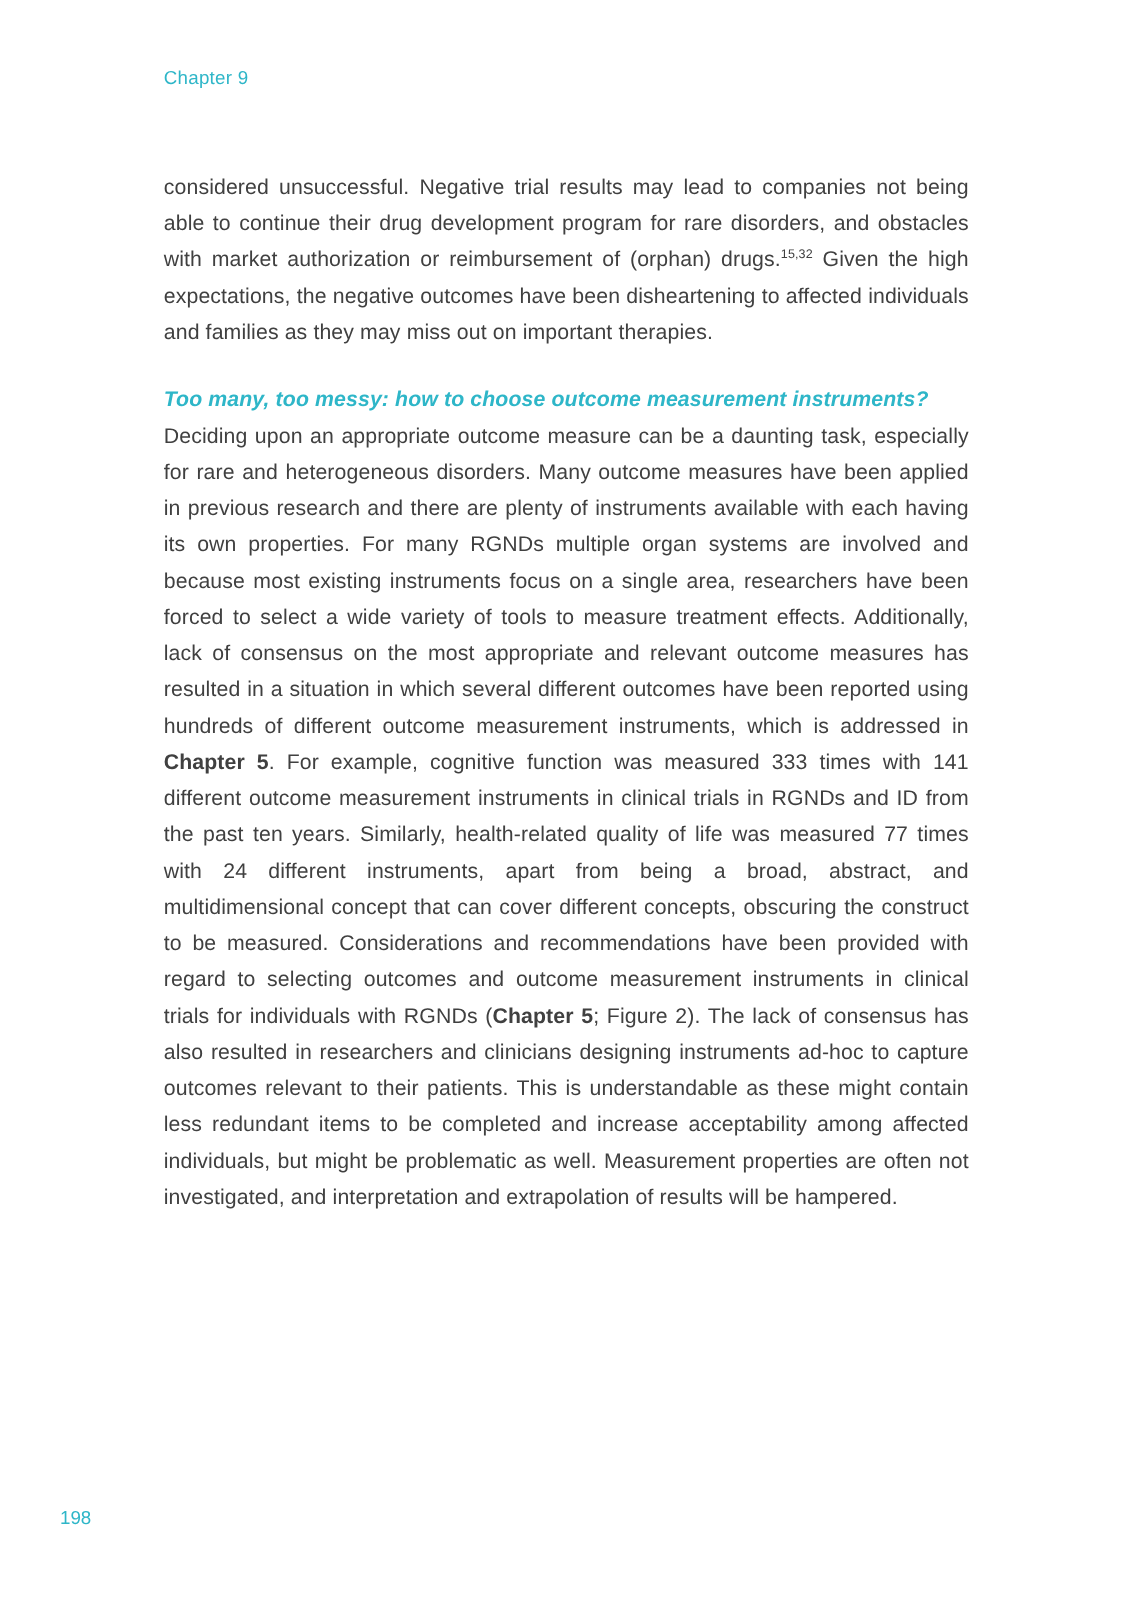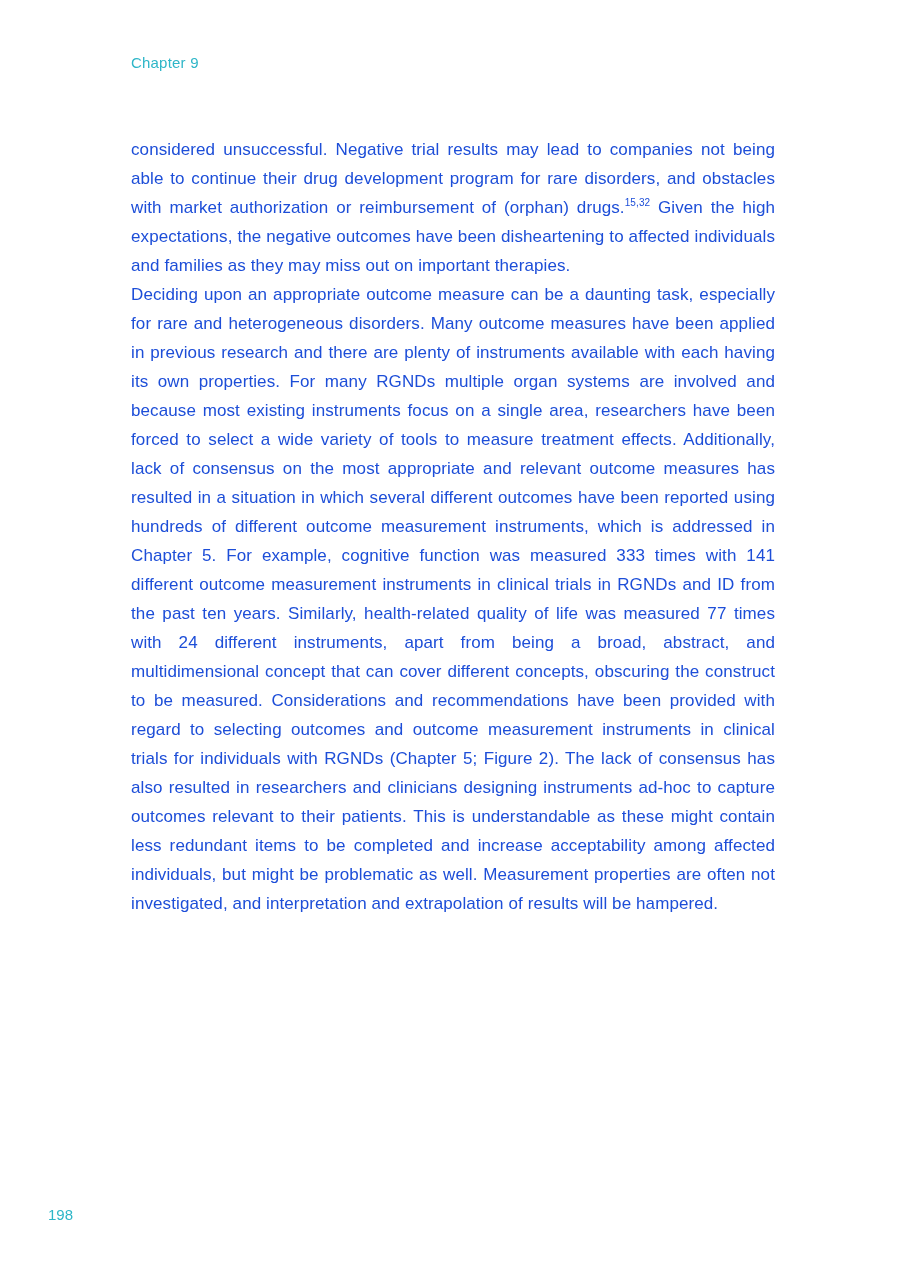--- a/index.html
+++ b/index.html
@@ -27,40 +27,40 @@
     .content {
       position: absolute;
       top: 135px;
       left: 131px;
       width: 644px;
     }
     p.body-paragraph {
       margin: 0;
       font-size: 17px;
       line-height: 29px;
-      color: #1d4ed8;
+      color: #404040;
       text-align: justify;
       letter-spacing: 0.1px;
     }
     p.body-paragraph sup {
       font-size: 10px;
       line-height: 0;
       vertical-align: super;
     }
     .section-heading {
       margin: 25px 0 0 0;
       font-size: 17px;
       line-height: 29px;
       font-weight: bold;
       font-style: italic;
       color: #2eb6c8;
       letter-spacing: 0.1px;
     }
     .inline-bold {
-      font-weight: normal;
+      font-weight: bold;
     }
     .page-number {
       position: absolute;
       left: 48px;
       top: 1206px;
       font-size: 15px;
       line-height: 18px;
       color: #2eb6c8;
     }
   </style>
@@ -68,20 +68,21 @@
 <body>
 
 <div class="page">
 
   <div class="running-header">Chapter 9</div>
 
   <div class="content">
 
     <p class="body-paragraph"><span>considered unsuccessful. Negative trial results may lead to companies not being able to continue their drug development program for rare disorders, and obstacles with market authorization or reimbursement of (orphan) drugs.</span><sup>15,32</sup><span> Given the high expectations, the negative outcomes have been disheartening to affected individuals and families as they may miss out on important therapies.</span></p>
 
+    <h2 class="section-heading">Too many, too messy: how to choose outcome measurement instruments?</h2>
 
     <p class="body-paragraph"><span>Deciding upon an appropriate outcome measure can be a daunting task, especially for rare and heterogeneous disorders. Many outcome measures have been applied in previous research and there are plenty of instruments available with each having its own properties. For many RGNDs multiple organ systems are involved and because most existing instruments focus on a single area, researchers have been forced to select a wide variety of tools to measure treatment effects. Additionally, lack of consensus on the most appropriate and relevant outcome measures has resulted in a situation in which several different outcomes have been reported using hundreds of different outcome measurement instruments, which is addressed in </span><span class="inline-bold">Chapter 5</span><span>. For example, cognitive function was measured 333 times with 141 different outcome measurement instruments in clinical trials in RGNDs and ID from the past ten years. Similarly, health-related quality of life was measured 77 times with 24 different instruments, apart from being a broad, abstract, and multidimensional concept that can cover different concepts, obscuring the construct to be measured. Considerations and recommendations have been provided with regard to selecting outcomes and outcome measurement instruments in clinical trials for individuals with RGNDs (</span><span class="inline-bold">Chapter 5</span><span>; Figure 2). The lack of consensus has also resulted in researchers and clinicians designing instruments ad-hoc to capture outcomes relevant to their patients. This is understandable as these might contain less redundant items to be completed and increase acceptability among affected individuals, but might be problematic as well. Measurement properties are often not investigated, and interpretation and extrapolation of results will be hampered.</span></p>
 
   </div>
 
   <div class="page-number">198</div>
 
 </div>
 
 </body></html>

